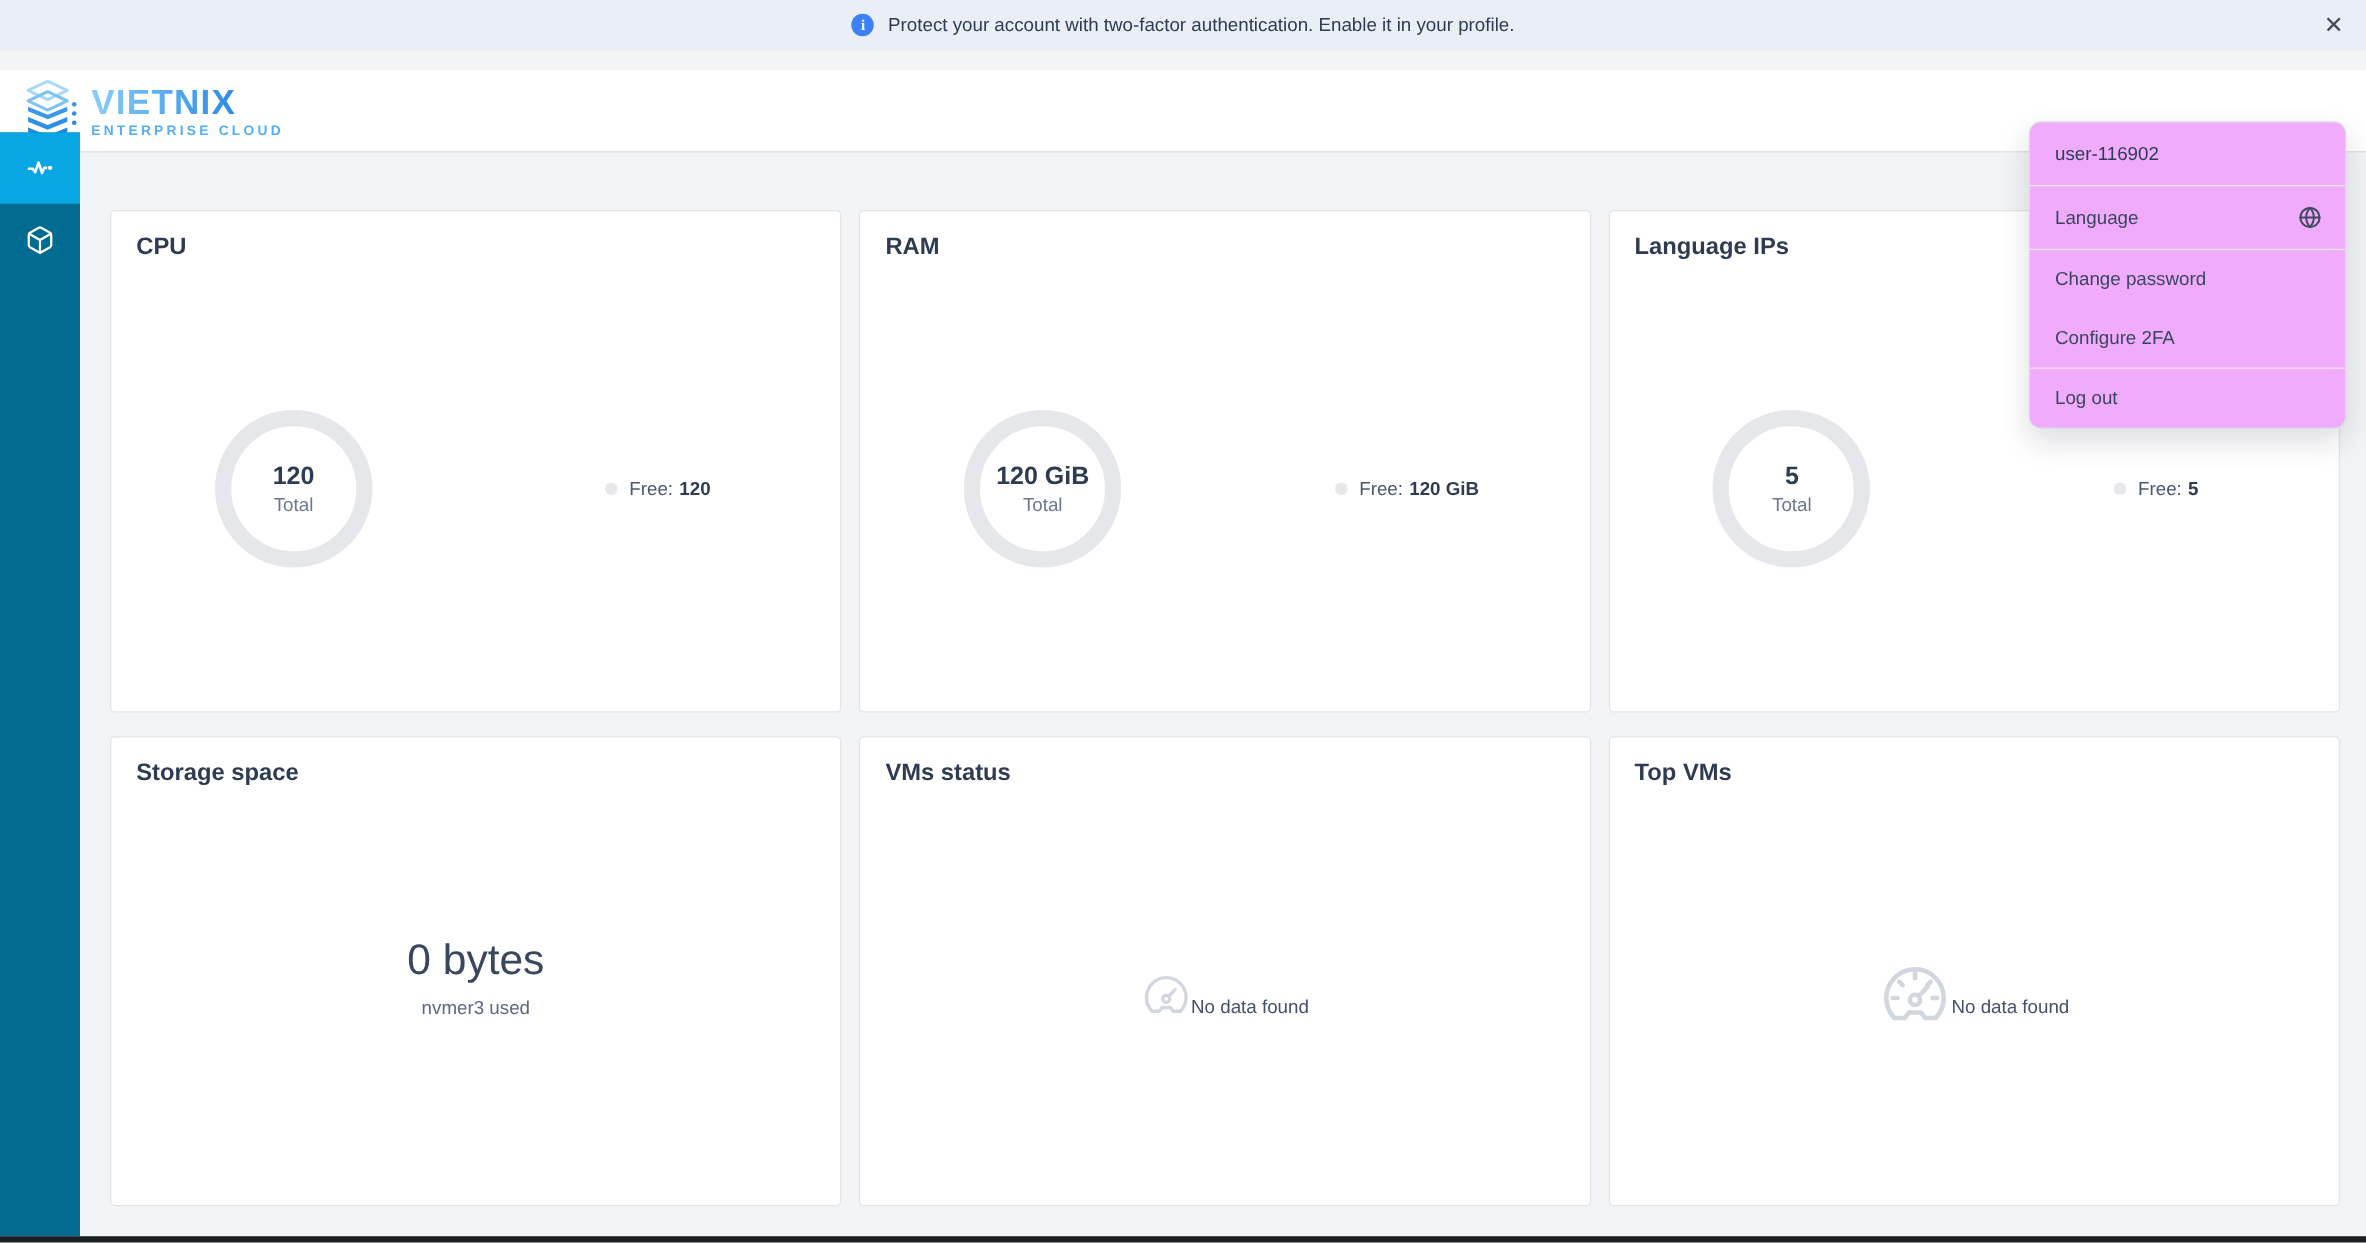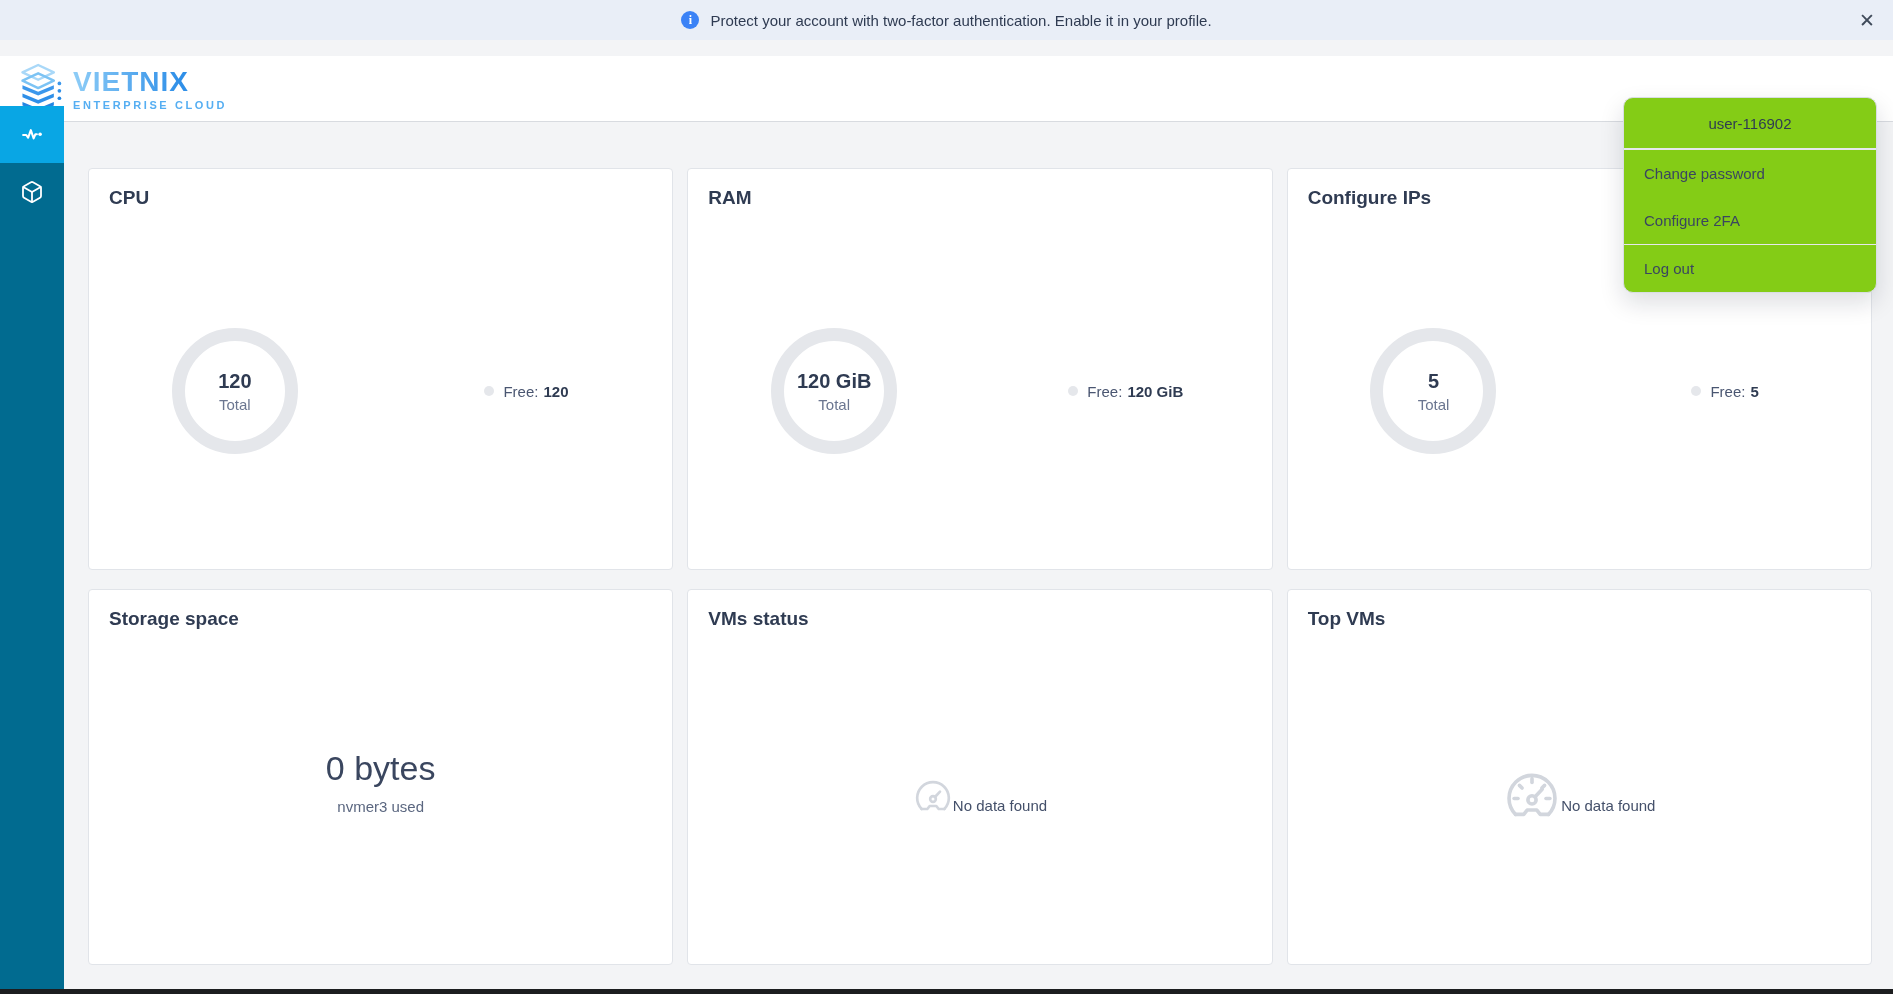--- a/index.html
+++ b/index.html
@@ -56,23 +56,23 @@
   .legend b { color:var(--text_primary,#2f3b52); margin-left:5px; }
 
   .center-card { display:flex; flex-direction:column; align-items:center; justify-content:center; }
   .big-value { font-size:34px; font-weight:400; color:#3a465f; padding-top:10px; }
   .big-caption { font-size:15px; color:#5b6780; margin-top:10px; }
   .empty-state { display:flex; align-items:center; justify-content:center; padding-top:40px; }
   .empty-state .gauge { color:#d2d6dd; }
   .empty-text { font-size:15px; color:#44506a; margin-top:16px; }
 
   
-  .user-menu { position:absolute; left:1623px; top:97px; width:254px; background:#84cc16;
+  .user-menu { position:absolute; left:1623px; top:97px; width:254px; background:#f0abfc;
                border:1px solid #d9dde3; border-radius:10px; z-index:50;
-               box-shadow:0 10px 24px rgba(16,24,40,.14); overflow:hidden;text-align:center; }
+               box-shadow:0 10px 24px rgba(16,24,40,.14); overflow:hidden; }
   .menu-header { padding:17px 20px 16px; font-size:15px; font-weight:500; color:var(--text_primary,#2f3b52); }
   .menu-divider { height:1px; background:#e6e8eb; }
   .menu-item { padding:15px 20px; font-size:15px; color:#3a4660; cursor:pointer;
                display:flex; align-items:center; justify-content:space-between; }
   .menu-item .globe { color:#3f4a5e; margin-right:-2px; }
 
   .window-edge { position:absolute; left:0; bottom:0; width:100%; height:5px; background:#1c1d1f; }
 </style>
 </head>
 <body>
@@ -178,21 +178,21 @@
           <div class="legend">
             <span class="legend-dot"></span>
             <span>Free:</span>
             <b>120 GiB</b>
           </div>
         </div>
       </div>
     </div>
 
     <div class="card">
-      <div class="card-title">Configure IPs</div>
+      <div class="card-title">Language IPs</div>
       <div class="donut-wrap">
         <div class="donut-half">
           <div class="donut">
             <span class="donut-value">5</span>
             <span class="donut-label">Total</span>
           </div>
         </div>
         <div class="legend-half">
           <div class="legend">
             <span class="legend-dot"></span>
@@ -234,20 +234,28 @@
         <line x1="19.4" y1="12.6" x2="17.8" y2="12.6"></line>
       </svg>
       <div class="empty-text">No data found</div>
     </div>
 
   </div>
 
   <div class="user-menu">
     <div class="menu-header">user-116902</div>
     <div class="menu-divider"></div>
+    <div class="menu-item">
+      <span>Language</span>
+      <svg class="globe" width="20" height="20" viewBox="0 0 24 24" fill="none" stroke="currentColor" stroke-width="1.9" stroke-linecap="round" stroke-linejoin="round">
+        <circle cx="12" cy="12" r="9.2"></circle>
+        <line x1="2.8" y1="12" x2="21.2" y2="12"></line>
+        <path d="M12 2.8a14.2 14.2 0 0 1 3.7 9.2 14.2 14.2 0 0 1-3.7 9.2 14.2 14.2 0 0 1-3.7-9.2A14.2 14.2 0 0 1 12 2.8z"></path>
+      </svg>
+    </div>
     <div class="menu-divider"></div>
     <div class="menu-item">
       <span>Change password</span>
     </div>
     <div class="menu-item">
       <span>Configure 2FA</span>
     </div>
     <div class="menu-divider"></div>
     <div class="menu-item">
       <span>Log out</span>

